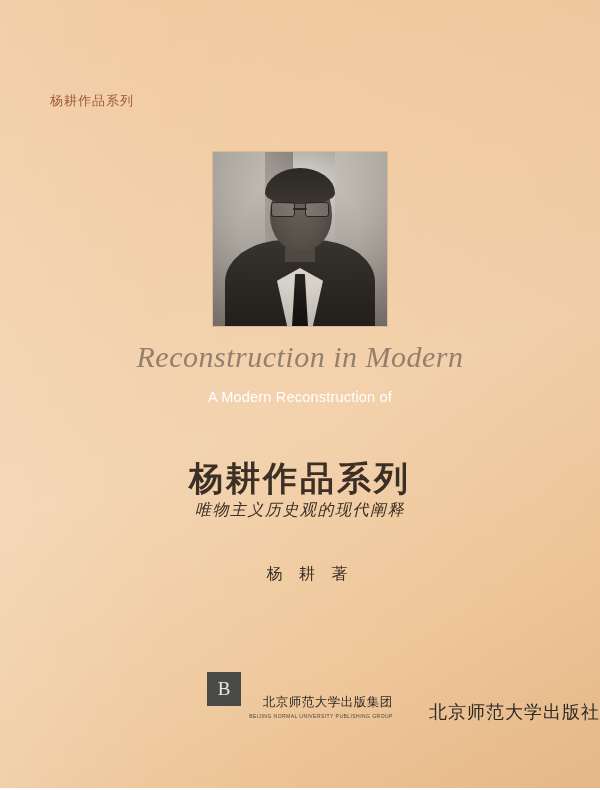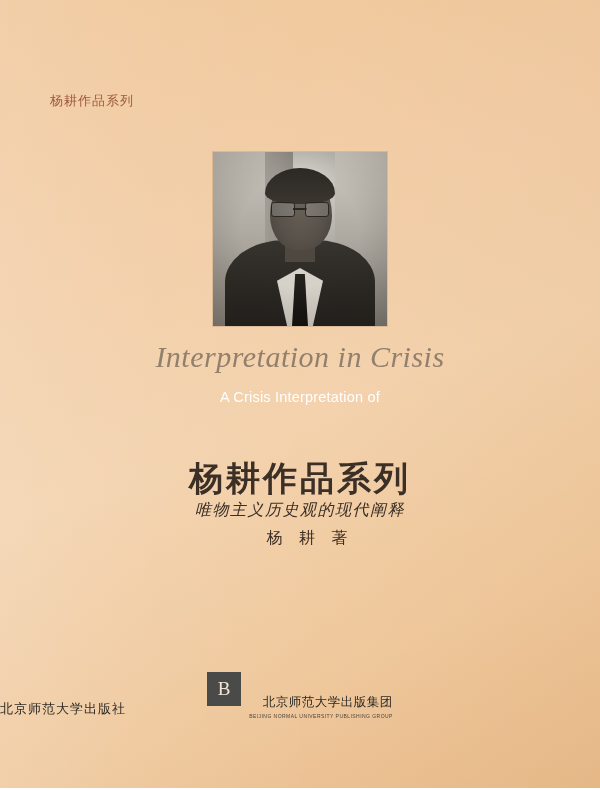--- a/index.html
+++ b/index.html
@@ -201,21 +201,21 @@
     text-align: center;
     font-size: 16px;
     letter-spacing: 1.5px;
     color: #3b2f26;
     font-style: italic;
   }
   .author {
     position: absolute;
     left: 0;
     right: 0;
-    top: 528px;
+    top: 564px;
     text-align: center;
     font-size: 16px;
     letter-spacing: 6px;
     color: #3b2f26;
     margin-left: 20px;
   }
 
   
   .publisher {
     position: absolute;
@@ -249,22 +249,22 @@
     color: #4a443d;
     letter-spacing: .45px;
     margin-top: 2px;
     transform: scale(1);
   }
   .pub-press {
     position: absolute;
     left: 0;
     right: 0;
     top: 700px;
-    text-align: left;
-    font-size: 13px;
+    text-align: right;
+    font-size: 18px;
     color: #2e2a26;
     letter-spacing: 1px;
   }
 </style>
 </head>
 <body>
 
 <div class="cover">
 
   <div class="series-label">杨耕作品系列</div>
@@ -282,24 +282,24 @@
       <div class="hair"></div>
       <div class="glasses">
         <div class="lens l"></div>
         <div class="bridge"></div>
         <div class="lens r"></div>
       </div>
       <div class="portrait-vignette"></div>
     </div>
   </div>
 
-  <div class="title-en">Interpretation in Crisis</div>
+  <div class="title-en">Reconstruction in Modern</div>
 
   <div class="subtitle-en">
-    <div>A Crisis Interpretation of</div>
+    <div>A Modern Reconstruction of</div>
   </div>
 
   <div class="title-cn">杨耕作品系列</div>
   <div class="subtitle-cn">唯物主义历史观的现代阐释</div>
   <div class="author">杨 耕 著</div>
 
   <div class="publisher">
     <div class="pub-logo">B</div>
     <div class="pub-text">
       <div class="pub-cn">北京师范大学出版集团</div>

